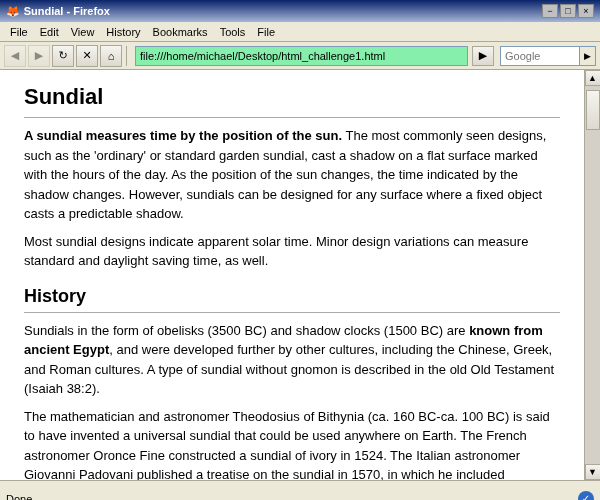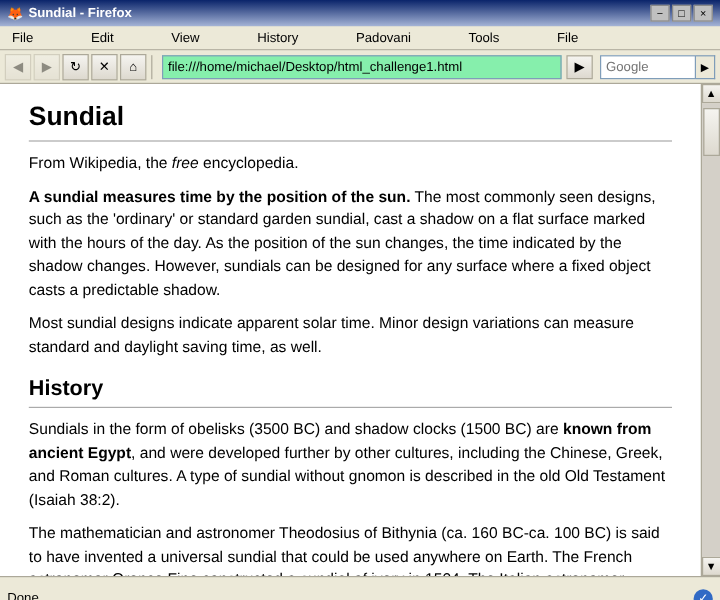--- a/index.html
+++ b/index.html
@@ -29,21 +29,20 @@
     }
 
     
     .menubar {
       background: #ece9d8;
       height: 20px;
       display: flex;
       align-items: center;
       border-bottom: 1px solid #aca899;
       padding: 0 4px;
-      gap: 36px;
     }
     .menubar-item {
       padding: 2px 6px;
       font-size: 11px;
       color: #000;
       cursor: pointer;
     }
 
     
     .toolbar {
@@ -208,21 +207,21 @@
     <div class="titlebar-btn">□</div>
     <div class="titlebar-btn">×</div>
   </div>
 </div>
 
 <div class="menubar">
   <span class="menubar-item">File</span>
   <span class="menubar-item">Edit</span>
   <span class="menubar-item">View</span>
   <span class="menubar-item">History</span>
-  <span class="menubar-item">Padovani</span>
+  <span class="menubar-item">Bookmarks</span>
   <span class="menubar-item">Tools</span>
   <span class="menubar-item">File</span>
 </div>
 
 <div class="toolbar">
   <div class="toolbar-btn disabled">◀</div>
   <div class="toolbar-btn disabled">▶</div>
   <div class="toolbar-btn">↻</div>
   <div class="toolbar-btn">✕</div>
   <div class="toolbar-btn">⌂</div>
@@ -234,23 +233,20 @@
   <div class="search-container">
     <input class="search-input" type="text" placeholder="Google" style="">
     <div class="search-btn">▶</div>
   </div>
 </div>
 
 <div class="main-container">
   <div class="content">
     <h1>Sundial</h1>
     <p>
-      <span>From Wikipedia, the </span><span class="italic">free</span><span> encyclopedia.</span>
-    </p>
-    <p>
       <span class="bold">A sundial measures time by the position of the sun.</span><span> The most commonly seen designs, such as the 'ordinary' or standard garden sundial, cast a shadow on a flat surface marked with the hours of the day. As the position of the sun changes, the time indicated by the shadow changes. However, sundials can be designed for any surface where a fixed object casts a predictable shadow.</span>
     </p>
     <p>Most sundial designs indicate apparent solar time. Minor design variations can measure standard and daylight saving time, as well.</p>
     <h2>History</h2>
     <p>
       <span>Sundials in the form of obelisks (3500 BC) and shadow clocks (1500 BC) are </span><span class="bold">known from ancient Egypt</span><span>, and were developed further by other cultures, including the Chinese, Greek, and Roman cultures. A type of sundial without gnomon is described in the old Old Testament (Isaiah 38:2).</span>
     </p>
     <p>The mathematician and astronomer Theodosius of Bithynia (ca. 160 BC-ca. 100 BC) is said to have invented a universal sundial that could be used anywhere on Earth. The French astronomer Oronce Fine constructed a sundial of ivory in 1524. The Italian astronomer Giovanni Padovani published a treatise on the sundial in 1570, in which he included instructions for the manufacture and laying out of mural (vertical) and horizontal sundials. Giuseppe Biancani's Constructio instrumenti ad horologia solaria discusses how to make a perfect sundial, with accompanying illustrations.</p>
 
   </div>

